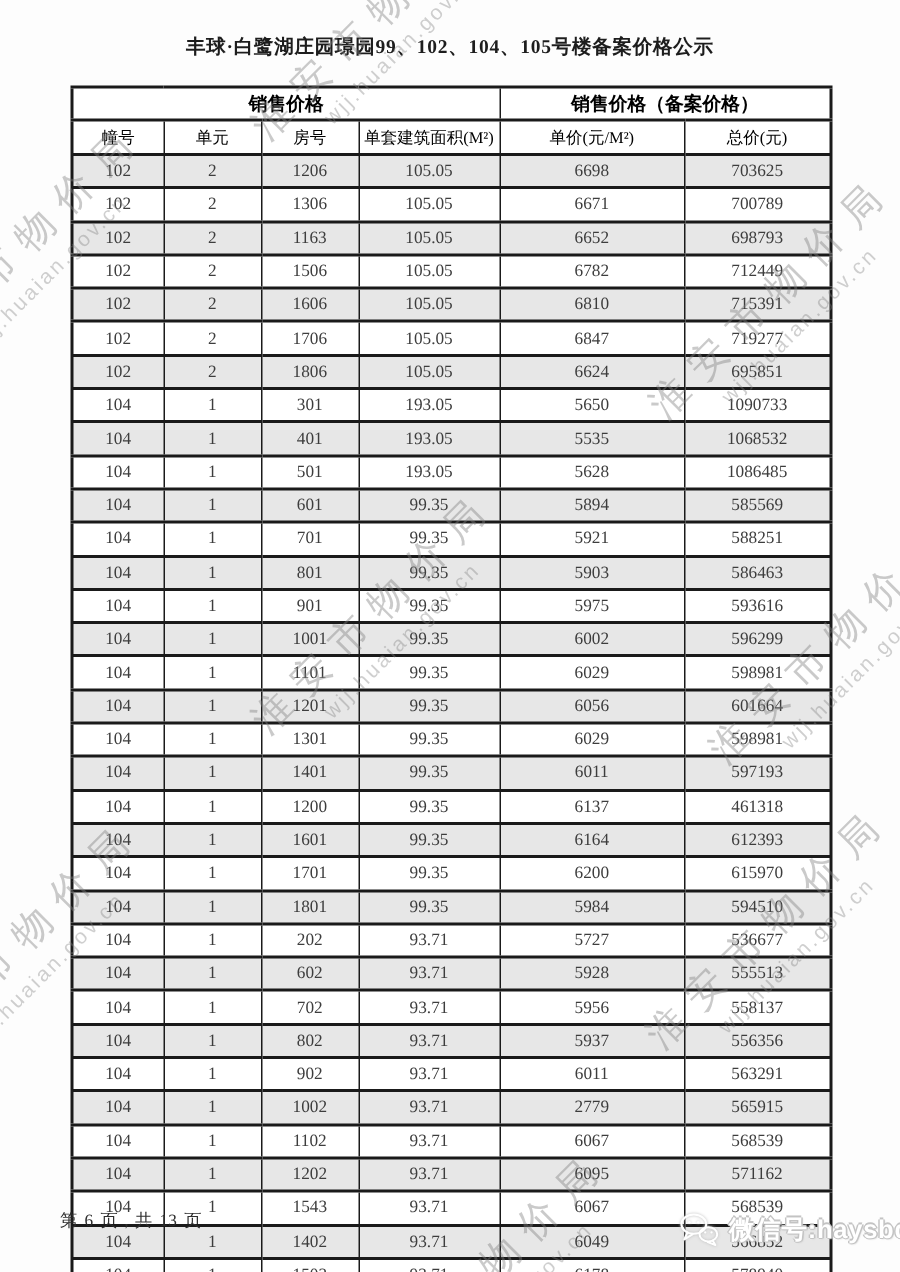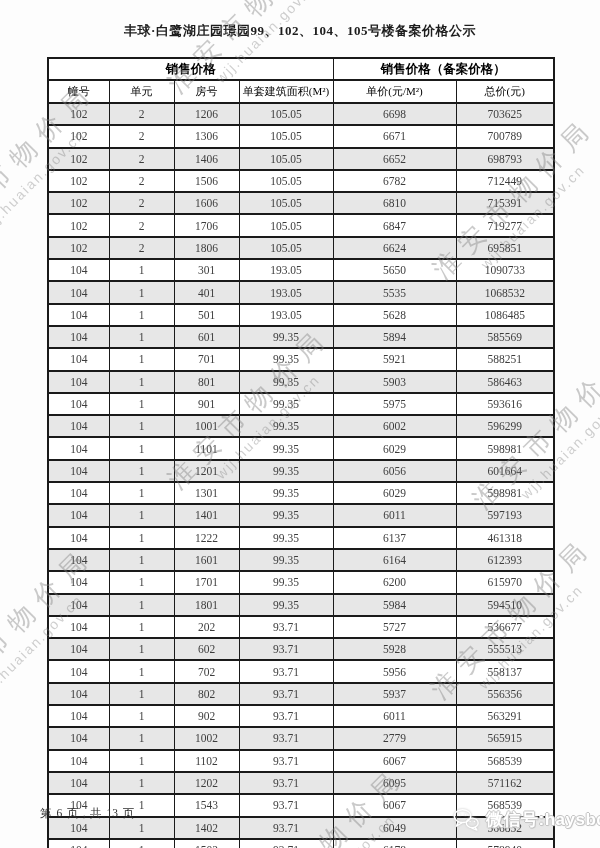--- a/index.html
+++ b/index.html
@@ -132,21 +132,21 @@
           <td>102</td>
           <td>2</td>
           <td>1306</td>
           <td>105.05</td>
           <td>6671</td>
           <td>700789</td>
         </tr>
         <tr>
           <td>102</td>
           <td>2</td>
-          <td>1406</td>
+          <td>1163</td>
           <td>105.05</td>
           <td>6652</td>
           <td>698793</td>
         </tr>
         <tr>
           <td>102</td>
           <td>2</td>
           <td>1506</td>
           <td>105.05</td>
           <td>6782</td>
@@ -268,21 +268,21 @@
           <td>104</td>
           <td>1</td>
           <td>1401</td>
           <td>99.35</td>
           <td>6011</td>
           <td>597193</td>
         </tr>
         <tr>
           <td>104</td>
           <td>1</td>
-          <td>1222</td>
+          <td>1200</td>
           <td>99.35</td>
           <td>6137</td>
           <td>461318</td>
         </tr>
         <tr>
           <td>104</td>
           <td>1</td>
           <td>1601</td>
           <td>99.35</td>
           <td>6164</td>

